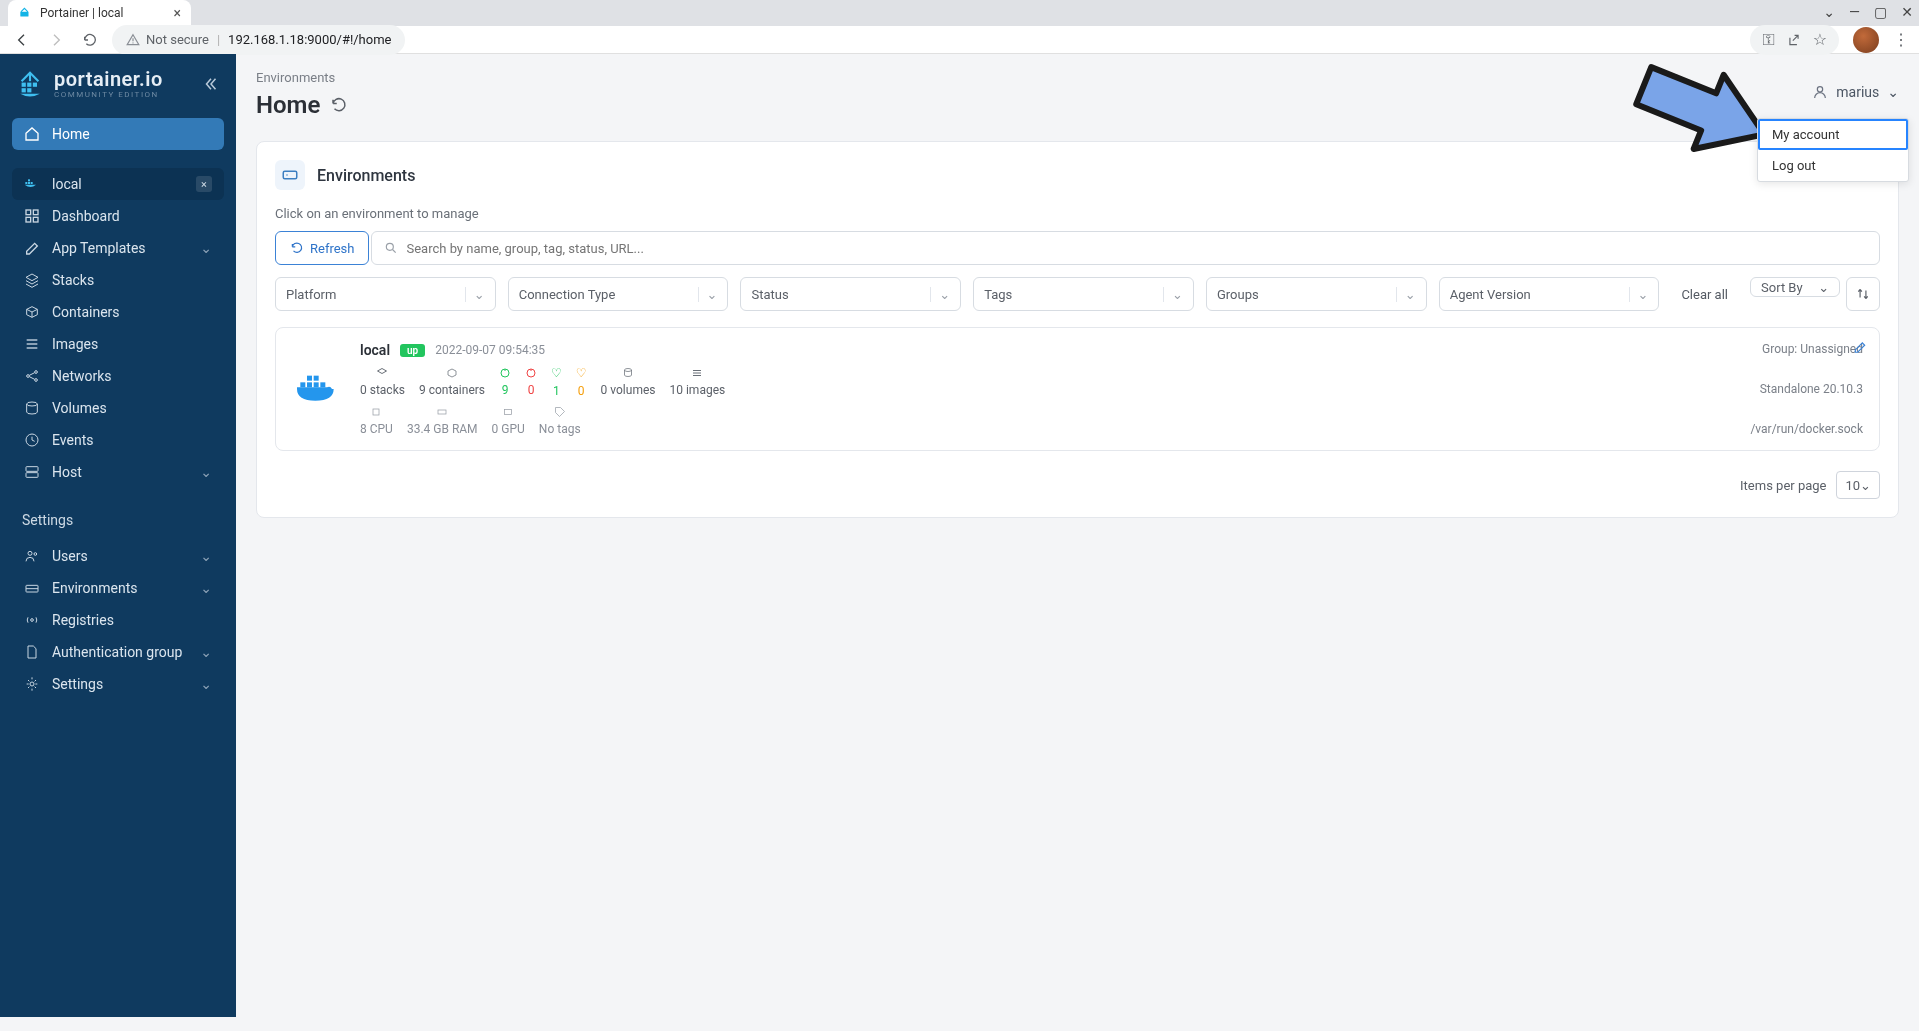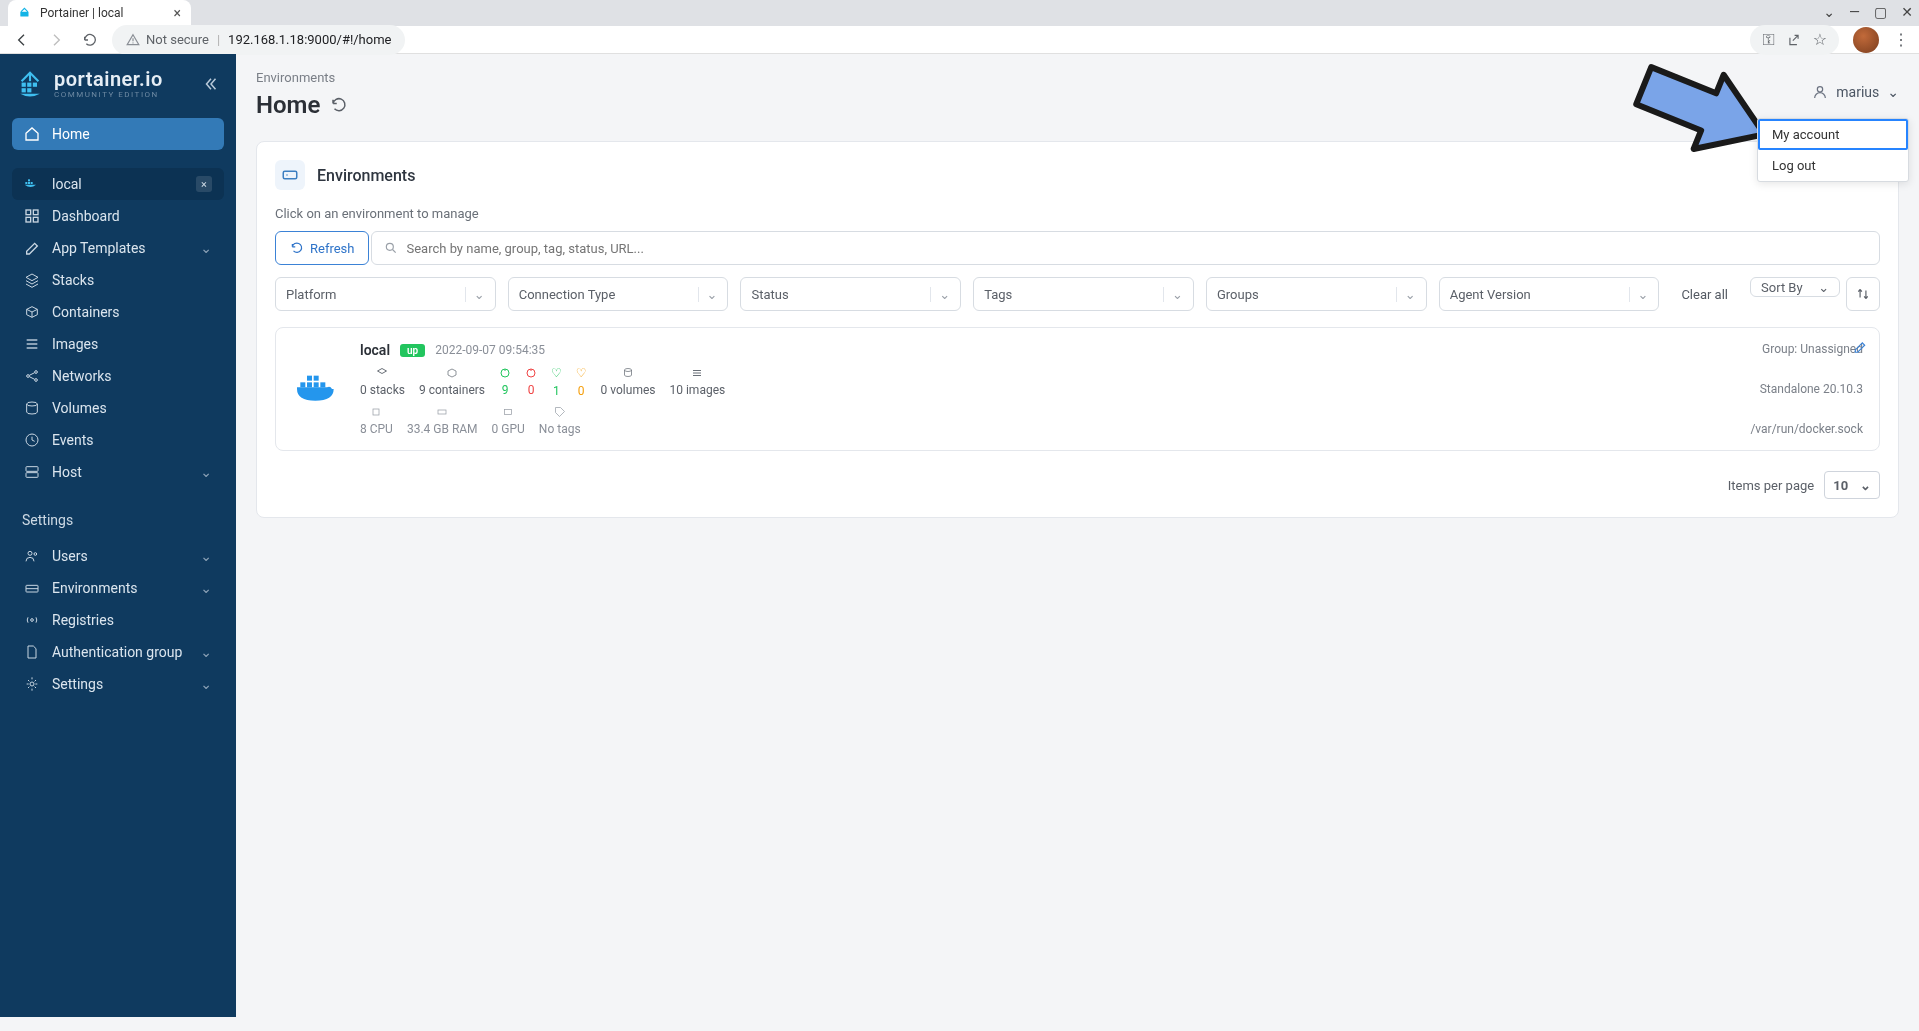--- a/index.html
+++ b/index.html
@@ -86,21 +86,21 @@
 .stat-row { display: flex; gap: 14px; align-items: center; margin-top: 8px; font-size: 12px; color: #5c6169; flex-wrap: wrap; }
 .stat { display: flex; align-items: center; gap: 4px; flex-direction: column; }
 .stat.green { color: #22c55e; }
 .stat.orange { color: #f59e0b; }
 .stat.red { color: #ef4444; }
 .meta-row { display: flex; gap: 14px; align-items: center; margin-top: 8px; font-size: 12px; color: #8a8f98; }
 .env-right { text-align: right; font-size: 12px; color: #7b8089; display: flex; flex-direction: column; justify-content: space-between; }
 .env-edit { position: absolute; right: 12px; top: 12px; color: #3b82d6; cursor: pointer; }
 
 .pager-row { display: flex; justify-content: flex-end; align-items: center; gap: 10px; margin-top: 20px; font-size: 13px; color: #5b6068; }
-.pager-select { border: 1px solid #cfd4dc; border-radius: 4px; height: 28px; padding: 0 8px; display: flex; align-items: center; gap: 12px; cursor: pointer; background: #fff; font-weight: bold; }
+.pager-select { border: 1px solid #cfd4dc; border-radius: 4px; height: 28px; padding: 0 8px; display: flex; align-items: center; cursor: pointer; background: #fff; }
 
 svg { display: block; }
 </style>
 </head>
 <body>
 
 <div class="browser-chrome">
   <div class="window-controls">
     <span>⌄</span>
     <span>—</span>

